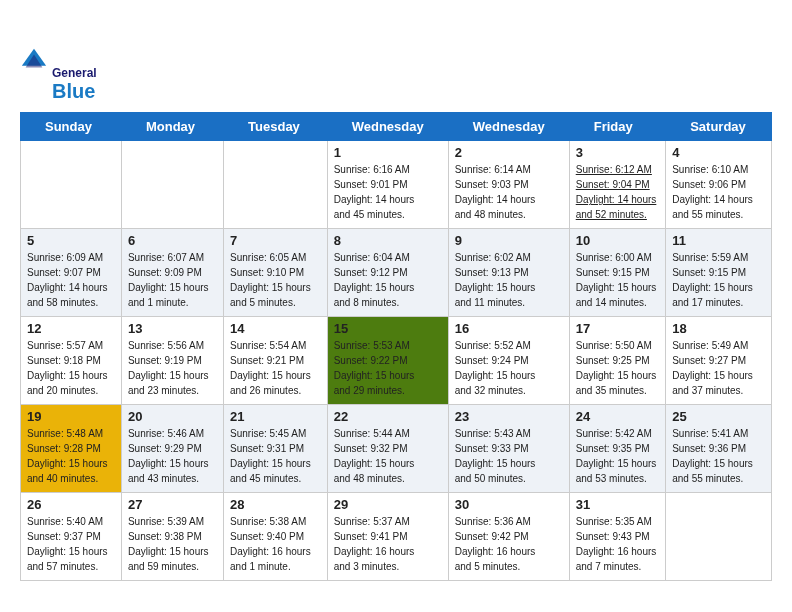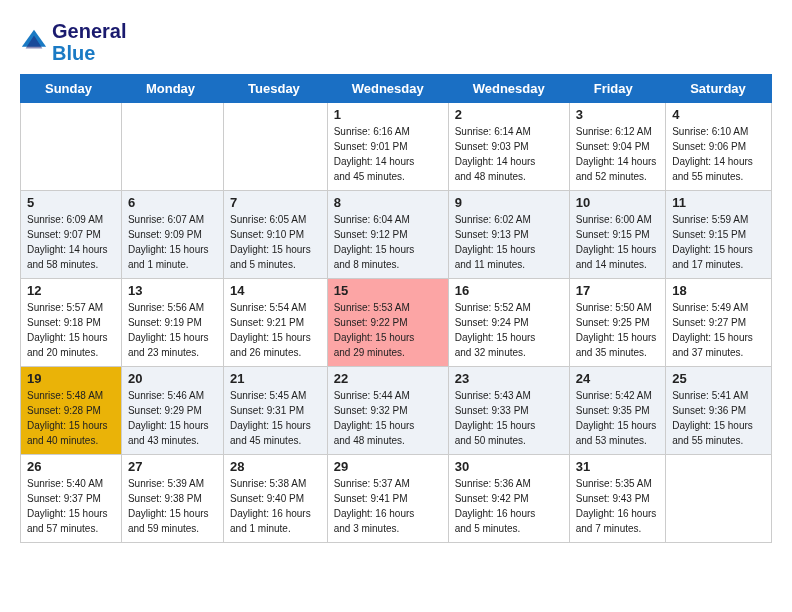--- a/index.html
+++ b/index.html
@@ -86,21 +86,21 @@
 </head>
 <body>
 
 <div class="header-area">
   <div class="logo">
     <svg class="logo-icon" viewBox="0 0 30 30" xmlns="http://www.w3.org/2000/svg">
       <polygon points="15,2 28,20 2,20" fill="#1a7ac4"></polygon>
       <polygon points="15,8 24,22 6,22" fill="#1a1a6e" opacity="0.5"></polygon>
     </svg>
     <div>
-      <div style="font-size:20px;font-weight:bold;color:#1a1a6e;line-height:1.1;">General</div>
+      <div style="font-size:12px;font-weight:bold;color:#1a1a6e;line-height:1.1;margin-top:47px;">General</div>
       <div style="font-size:20px;font-weight:bold;color:#1a7ac4;line-height:1.1;">Blue</div>
     </div>
   </div>
 </div>
 
 <table class="calendar-table">
   <thead>
     <tr>
     <th>Sunday</th>
         <th>Monday</th>
@@ -125,21 +125,21 @@
         </td>
         <td style="background: rgb(255, 255, 255);">
           <span class="day-num">2</span>
           <div class="day-info" style="white-space: pre-line;">Sunrise: 6:14 AM
 Sunset: 9:03 PM
 Daylight: 14 hours
 and 48 minutes.</div>
         </td>
         <td style="background: rgb(255, 255, 255);">
           <span class="day-num">3</span>
-          <div class="day-info" style="white-space: pre-line;">Sunrise: 6:12 AM
+          <div class="day-info" style="white-space: pre-line; text-decoration: underline;">Sunrise: 6:12 AM
 Sunset: 9:04 PM
 Daylight: 14 hours
 and 52 minutes.</div>
         </td>
         <td style="background: rgb(255, 255, 255);">
           <span class="day-num">4</span>
           <div class="day-info" style="white-space: pre-line;">Sunrise: 6:10 AM
 Sunset: 9:06 PM
 Daylight: 14 hours
 and 55 minutes.</div>
@@ -211,21 +211,21 @@
 Daylight: 15 hours
 and 23 minutes.</div>
         </td>
         <td style="background: rgb(255, 255, 255);">
           <span class="day-num">14</span>
           <div class="day-info" style="white-space: pre-line;">Sunrise: 5:54 AM
 Sunset: 9:21 PM
 Daylight: 15 hours
 and 26 minutes.</div>
         </td>
-        <td style="background: #fca5a5;">
+        <td style="background: #4d7c0f;">
           <span class="day-num">15</span>
           <div class="day-info" style="white-space: pre-line;">Sunrise: 5:53 AM
 Sunset: 9:22 PM
 Daylight: 15 hours
 and 29 minutes.</div>
         </td>
         <td style="background: rgb(255, 255, 255);">
           <span class="day-num">16</span>
           <div class="day-info" style="white-space: pre-line;">Sunrise: 5:52 AM
 Sunset: 9:24 PM

